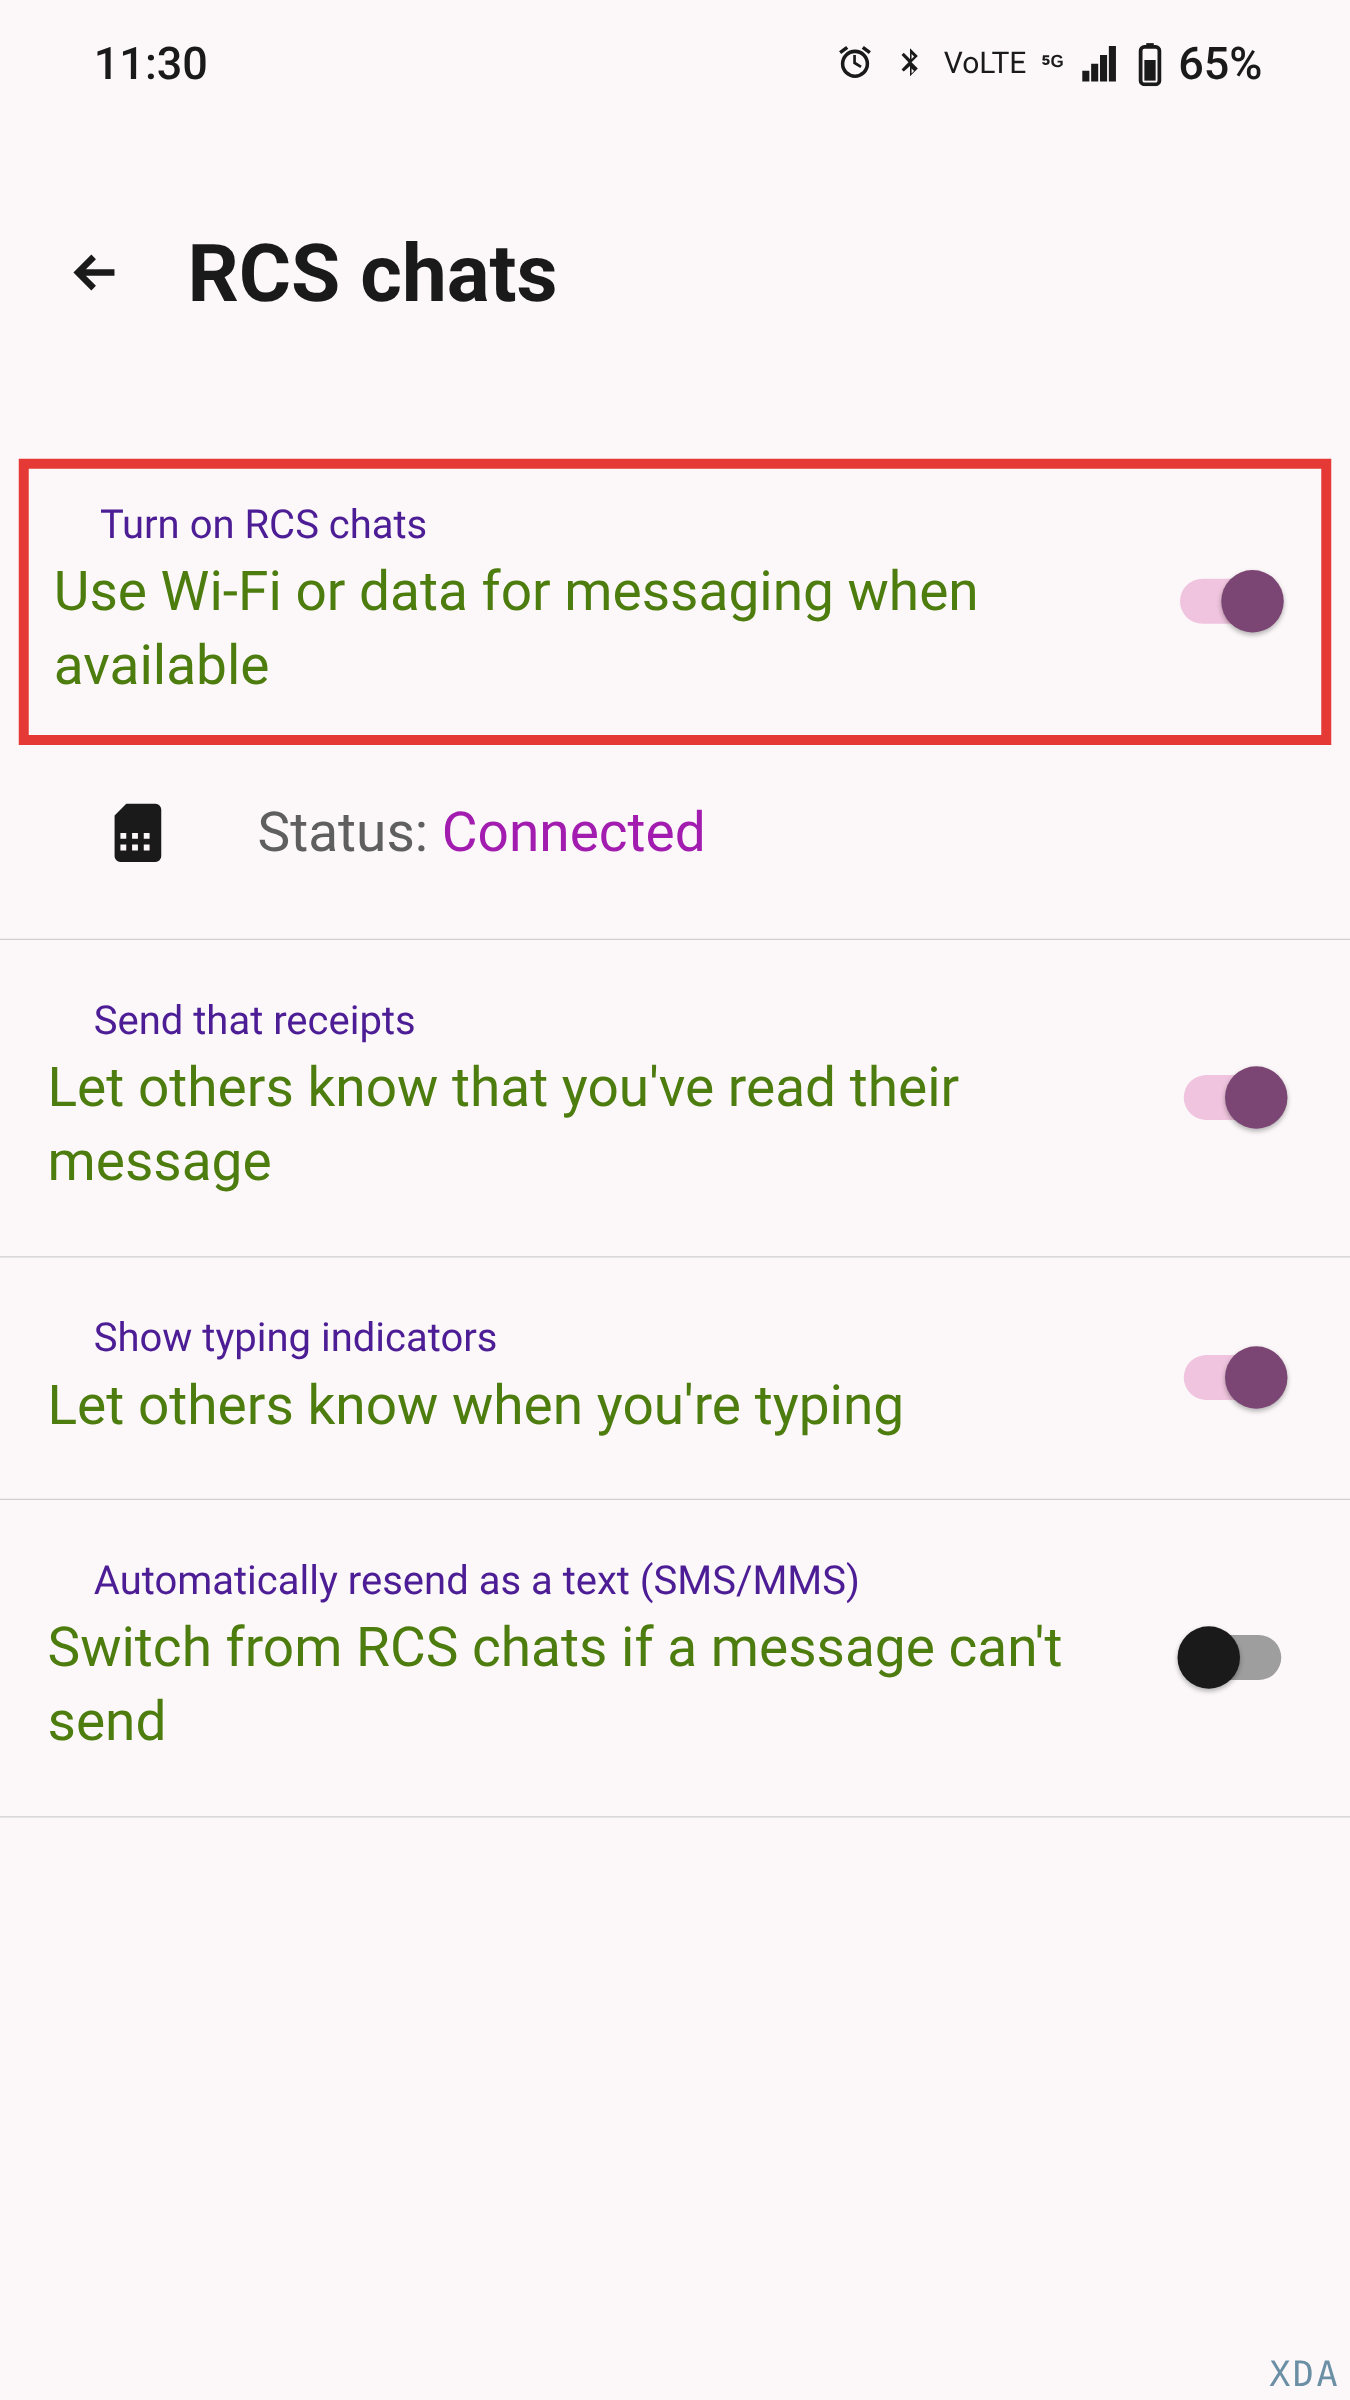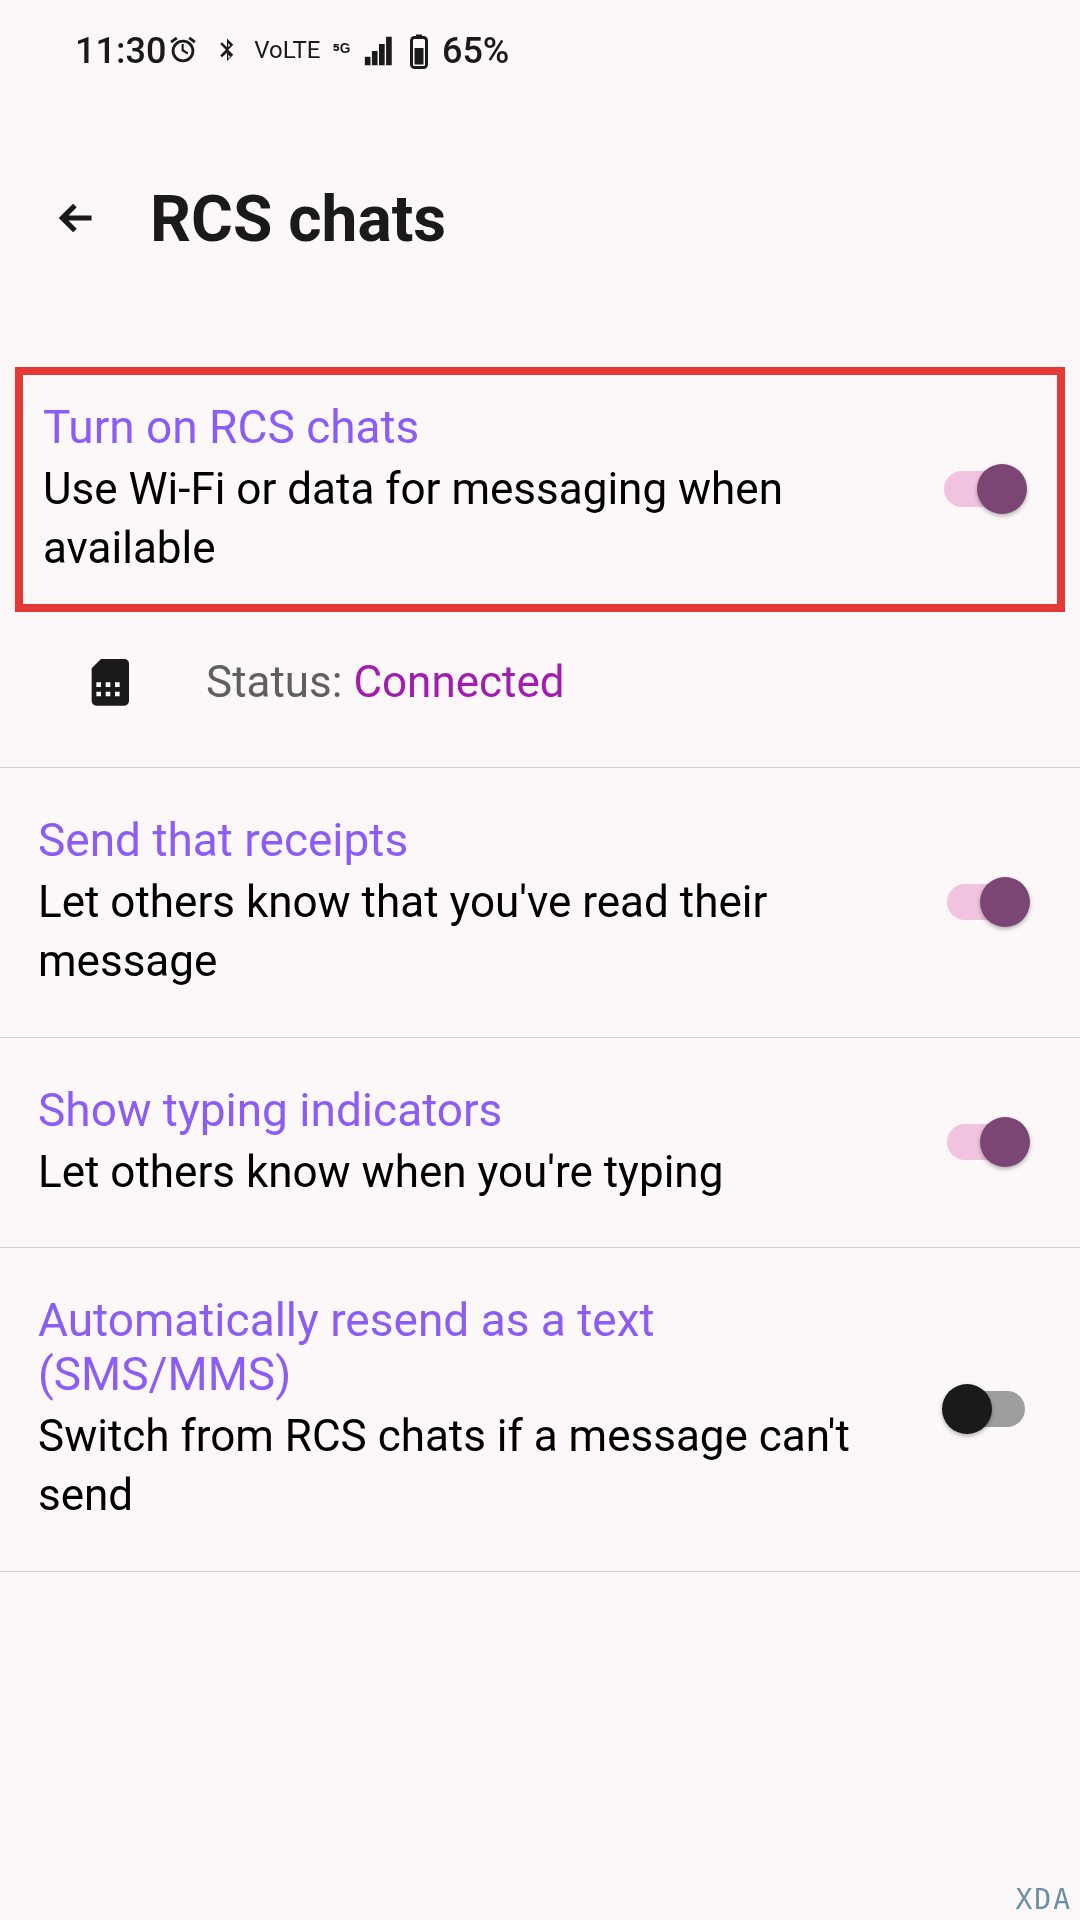--- a/index.html
+++ b/index.html
@@ -12,20 +12,21 @@
       background: #fcf8f9;
       width: 1080px;
       height: 1920px;
       overflow: hidden;
       position: relative;
     }
     
     
     .status-bar {
       display: flex;
+      justify-content: space-between;
       align-items: center;
       padding: 30px 70px 20px 75px;
       font-size: 36px;
       font-weight: 500;
       color: #1a1a1a;
     }
     .status-icons {
       display: flex;
       align-items: center;
       gap: 12px;
@@ -67,27 +68,28 @@
       display: flex;
       align-items: center;
       justify-content: space-between;
       padding: 45px 55px 45px 38px;
     }
     .setting-text {
       flex: 1;
       padding-right: 40px;
     }
     .setting-title {
-      font-size: 46px;
-      color: #8b5cf6;
+      font-size: 32px;
+      color: #4c1d95;
       margin-bottom: 6px;
+      margin-left: 37px;
     }
     .setting-subtitle {
       font-size: 44px;
-      color: #000000;
+      color: #4d7c0f;
       line-height: 1.35;
     }
     
     
     .sim-status {
       display: flex;
       align-items: center;
       padding: 20px 40px 55px 80px;
       gap: 70px;
     }

